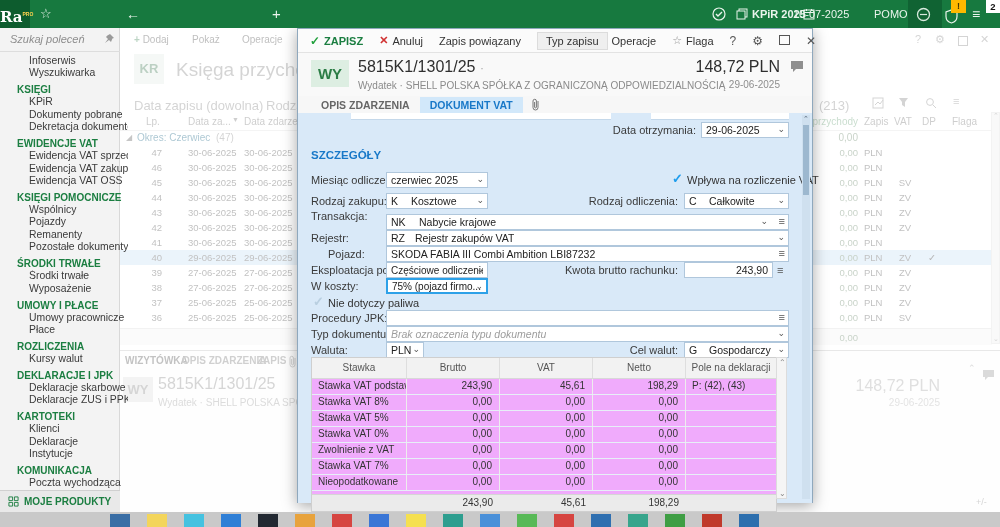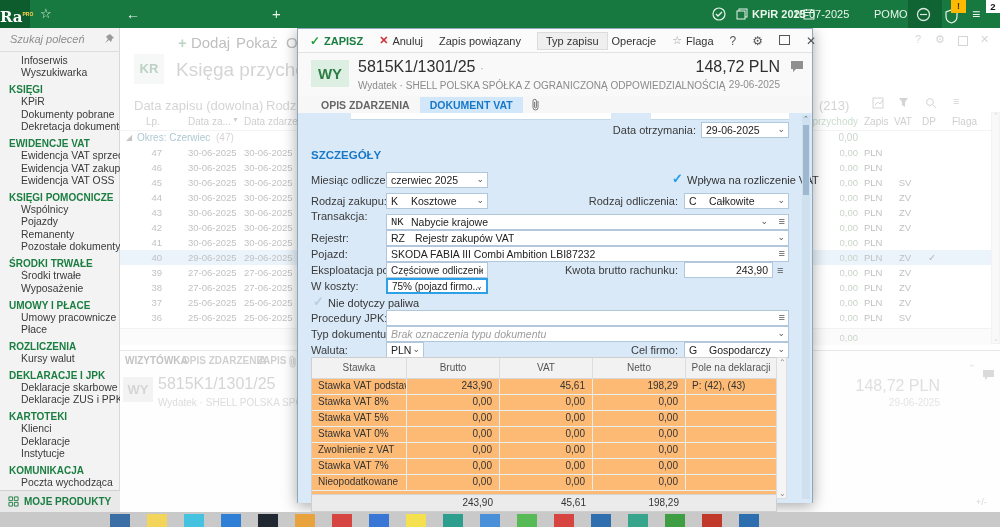--- a/index.html
+++ b/index.html
@@ -20,29 +20,29 @@
               font-size:9px;font-weight:bold;text-align:center;line-height:13px;z-index:2;}
   .tb-badge-w{position:absolute;left:986px;top:0;width:14px;height:13px;background:#fff;color:#111;
               font-size:9.5px;font-weight:bold;text-align:center;line-height:13px;z-index:2;}
   #pro-tile{position:absolute;left:908px;top:0;width:34px;height:28px;background:#106333;}
 
   
   #sidebar{position:absolute;left:0;top:28px;width:120px;height:484px;background:#f3f3f3;border-right:1px solid #d8d8d8;
            box-sizing:border-box;z-index:3;}
   #sb-search{position:absolute;left:0;top:0;width:120px;height:24px;border-bottom:1px solid #ddd;box-sizing:border-box;}
   #sb-search .ph{position:absolute;left:10px;top:5px;font-size:11px;font-style:italic;color:#8d8d8d;}
-  #sb-list{position:absolute;left:0;top:27px;width:120px;}
+  #sb-list{position:absolute;left:8px;top:27px;width:120px;}
   .sb-item{height:12.45px;font-size:10.4px;line-height:12.45px;padding-left:21px;color:#3a3a3a;white-space:nowrap;overflow:hidden;cursor:pointer;}
   .sb-item.header{margin-top:3.5px;height:13px;line-height:14px;padding-left:9px;color:#1b7e41;font-weight:bold;font-size:10px;cursor:default;}
   #sb-footer{position:absolute;left:0;bottom:0;width:120px;height:22px;background:#e9e9e9;border-top:1px solid #d0d0d0;
              box-sizing:border-box;color:#1b7e41;font-weight:bold;font-size:10px;line-height:21px;padding-left:8px;}
 
   
   #bgwin{position:absolute;left:120px;top:28px;width:880px;height:484px;background:#fff;z-index:1;}
-  .bg-toolbar-item{font-size:15px;color:#666;margin-left:44px;}
+  .bg-toolbar-item{font-size:10px;color:#666;}
   #kr-badge{position:absolute;left:14px;top:26px;width:30px;height:30px;background:#e7efe9;color:#5f8f70;
             font-size:13px;font-weight:bold;text-align:center;line-height:30px;}
   #bg-title{position:absolute;left:56px;top:31px;width:175px;overflow:hidden;font-size:19px;color:#9a9a9a;white-space:nowrap;}
   .bg-filter{position:absolute;top:70px;font-size:13px;color:#999;}
   .bg-colhead{position:absolute;top:88px;font-size:10px;color:#8a8a8a;}
   .bg-colhead.green{color:#7fae8b;}
   #bg-headline{position:absolute;left:0;top:102px;width:880px;border-bottom:1px solid #e4e4e4;}
   #bg-group{position:absolute;left:0;top:103px;width:880px;height:14px;font-size:10px;}
   .bgrow{position:relative;height:15px;font-size:9.5px;color:#6b6b6b;}
   .bgrow.selected{background:#cfe4f6;}
@@ -98,21 +98,21 @@
   .fbox .ph{font-style:italic;color:#9d9d9d;overflow:hidden;white-space:nowrap;}
   .fbox .arr{position:absolute;right:3px;top:1px;font-size:9px;color:#555;}
   .fbox .arr.in2{right:20px;}
   .fbox .brg{position:absolute;right:3px;top:0;font-size:11px;color:#555;}
   .brg-out{position:absolute;font-size:11px;color:#555;line-height:16px;}
   .sec-head{position:absolute;font-size:11.5px;font-weight:bold;color:#1878c8;}
   .chk-blue{position:absolute;color:#1f9ded;font-weight:bold;font-size:13px;line-height:16px;}
   .chk-mute{position:absolute;color:#b9cfe0;font-weight:bold;font-size:13px;line-height:14px;}
   .chk-lbl{position:absolute;font-size:11px;color:#333;line-height:16px;white-space:nowrap;}
   
-  #vtable{position:absolute;left:13px;top:244px;width:464px;background:#fdba74;border:1px solid #cfcfcf;box-sizing:content-box;}
+  #vtable{position:absolute;left:13px;top:244px;width:464px;background:#f0abfc;border:1px solid #cfcfcf;box-sizing:content-box;}
   .vt-h{display:flex;height:20px;background:#f2f2f2;border-bottom:1px solid #d8d8d8;}
   .vt-h span{font-size:10px;color:#555;text-align:center;line-height:20px;border-right:1px solid #dedede;box-sizing:border-box;}
   .vt-row{display:flex;height:15px;border-bottom:1px solid #e7eff7;}
   .vt-row span{font-size:10px;color:#333;line-height:14px;border-right:1px solid #ededed;box-sizing:border-box;white-space:nowrap;overflow:hidden;}
   .w1{width:95px;} .w2{width:93px;} .w3{width:93px;} .w4{width:93px;} .w5{width:90px;}
   .cell-name{padding-left:6px;}
   .cell-num{text-align:right;padding-right:7px;}
   .cell-pole{padding-left:6px;}
   .vt-total{display:flex;height:16px;background:#ebebeb;margin-top:3px;border-top:1px solid #d5d5d5;}
   .vt-total span{font-size:10px;color:#333;line-height:16px;box-sizing:border-box;}
@@ -563,34 +563,34 @@
       </div>
       <span class="fld-lbl-r" style="left:260px;top:80px;width:120px;">Rodzaj odliczenia:</span>
       <div class="fbox" style="left:386px;top:80px;width:105px;">
         <span class="code">C</span>
           <span class="val">Całkowite</span>
         <span class="arr">⌄</span>
       </div>
 
       <span class="fld-lbl" style="left:13px;top:95px;">Transakcja:</span>
       <div class="fbox" style="left:88px;top:101px;width:403px;">
-        <span class="code" style="width:20px;font-family:Liberation Mono, monospace;">NK</span>
+        <span class="code" style="width:28px;">NK</span>
           <span class="val">Nabycie krajowe</span>
         <span class="arr in2">⌄</span>
         <span class="brg">≡</span>
       </div>
 
       <span class="fld-lbl" style="left:13px;top:117px;">Rejestr:</span>
       <div class="fbox" style="left:88px;top:117px;width:403px;">
         <span class="code" style="width:24px;">RZ</span>
           <span class="val">Rejestr zakupów VAT</span>
         <span class="arr">⌄</span>
       </div>
 
-      <span class="fld-lbl" style="left:13px;top:133px;">Pojazd:</span>
+      <span class="fld-lbl" style="left:30px;top:133px;">Pojazd:</span>
       <div class="fbox" style="left:88px;top:133px;width:403px;">
         <span class="val">SKODA FABIA III Combi Ambition LBI87232</span>
         <span class="brg">≡</span>
       </div>
 
       <span class="fld-lbl" style="left:13px;top:149px;">Eksploatacja pojazdu:</span>
       <div class="fbox" style="left:88px;top:149px;width:102px;">
         <span class="val" style="font-size:10px;">Częściowe odliczenie</span>
         <span class="arr">⌄</span>
       </div>
@@ -618,21 +618,21 @@
       <div class="fbox" style="left:88px;top:213px;width:403px;">
         <span class="ph">Brak oznaczenia typu dokumentu</span>
         <span class="arr">⌄</span>
       </div>
 
       <span class="fld-lbl" style="left:13px;top:229px;">Waluta:</span>
       <div class="fbox" style="left:88px;top:229px;width:38px;">
         <span class="val">PLN</span>
         <span class="arr">⌄</span>
       </div>
-      <span class="fld-lbl-r" style="left:280px;top:229px;width:100px;">Cel firmo:</span>
+      <span class="fld-lbl-r" style="left:280px;top:229px;width:100px;">Cel walut:</span>
       <div class="fbox" style="left:386px;top:229px;width:105px;">
         <span class="code">G</span>
           <span class="val">Gospodarczy</span>
         <span class="arr">⌄</span>
       </div>
 
       <div id="vtable">
         <div class="vt-h">
           <span class="w1">Stawka</span>
           <span class="w2">Brutto</span>

